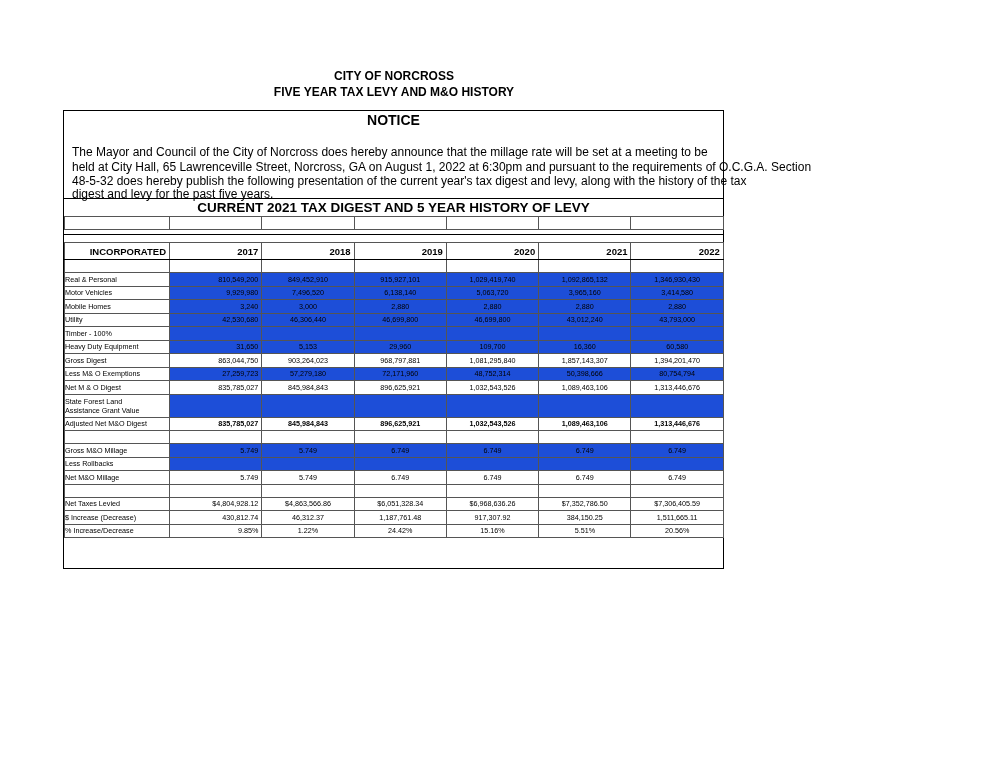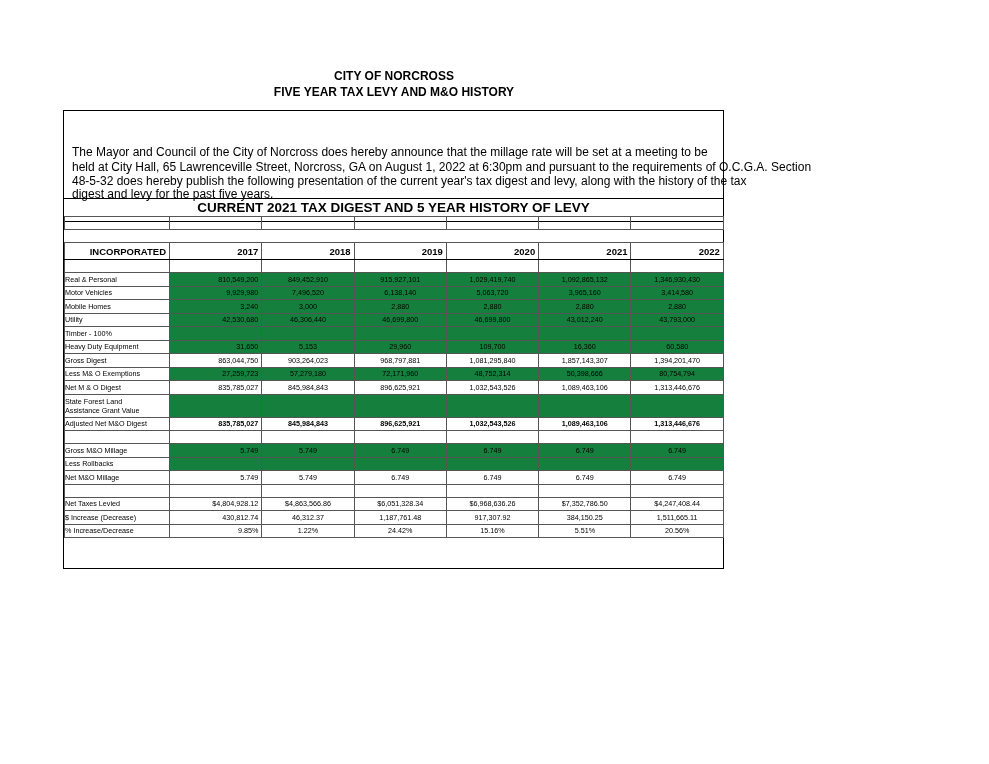--- a/index.html
+++ b/index.html
@@ -5,41 +5,42 @@
   html, body { margin: 0; padding: 0; background: #ffffff; }
   body { width: 989px; height: 764px; position: relative; font-family: "Liberation Sans", sans-serif; color: #000; }
   .title { position: absolute; left: 63px; width: 662px; text-align: center; font-weight: bold; font-size: 12px; }
   #t1 { top: 69px; }
   #t2 { top: 85px; }
   .frame { position: absolute; left: 63px; top: 110px; width: 661px; height: 459px; border: 1.5px solid #000; box-sizing: border-box; }
   .notice-head { position: absolute; left: 0; top: 1px; width: 100%; text-align: center; font-weight: bold; font-size: 14px; }
   .notice-body { position: absolute; left: 8px; top: 34px; width: 640px; font-size: 12px; line-height: 14.5px; }
   .notice-body div { white-space: nowrap; }
   .notice-body .last { line-height: 10px; }
-  .sec-title { position: absolute; left: 0; top: 87px; width: 100%; height: 24px; border-top: 1.5px solid #000; border-bottom: 1px solid #000; text-align: center; font-weight: bold; font-size: 13.5px; line-height: 18px; box-sizing: border-box; }
+  .sec-title { position: absolute; left: 0; top: 87px; width: 100%; height: 37px; border-top: 1.5px solid #000; border-bottom: 1px solid #000; text-align: center; font-weight: bold; font-size: 13.5px; line-height: 18px; box-sizing: border-box; }
   table { position: absolute; left: 0; top: 105px; border-collapse: collapse; table-layout: fixed; width: 659px; font-size: 7.2px; }
   td { border: 1px solid #555; height: 13.5px; padding: 0 3px; white-space: nowrap; overflow: hidden; box-sizing: border-box; }
   td.lbl { text-align: left; padding-left: 0; }
   td.num { text-align: right; }
   td.ctr { text-align: center; }
-  tr.gray td.v { background: #15803d; }
+  tr.gray td.v { background: #1d4ed8; }
   tr.hdr td { font-weight: bold; font-size: 9.5px; text-align: right; height: 17px; border-bottom: 1.5px solid #000; }
   tr.blank td { height: 13px; }
   tr.bold td.v { font-weight: bold; }
   tr.two td { height: 23px; line-height: 9px; }
   col.c0 { width: 105px; }
   col.cn { width: 92.3px; }
 </style>
 </head>
 <body>
 
 <div id="t1" class="title">CITY OF NORCROSS</div>
 <div id="t2" class="title">FIVE YEAR TAX LEVY AND M&amp;O HISTORY</div>
 
 <div class="frame">
+  <div class="notice-head">NOTICE</div>
   <div class="notice-body">
     <div>The Mayor and Council of the City of Norcross does hereby announce that the millage rate will be set at a meeting to be</div>
     <div>held at City Hall, 65 Lawrenceville Street, Norcross, GA on August 1, 2022 at 6:30pm and pursuant to the requirements of O.C.G.A. Section</div>
     <div>48-5-32 does hereby publish the following presentation of the current year's tax digest and levy, along with the history of the tax</div>
     <div class="last">digest and levy for the past five years.</div>
   </div>
   <div class="sec-title">CURRENT 2021 TAX DIGEST AND 5 YEAR HISTORY OF LEVY</div>
 
   <table>
     <colgroup>
@@ -230,21 +231,21 @@
           <td></td>
           <td></td>
         </tr>
       <tr>
         <td class="lbl">Net Taxes Levied</td>
         <td class="v num">$4,804,928.12</td>
         <td class="v ctr">$4,863,566.86</td>
         <td class="v ctr">$6,051,328.34</td>
         <td class="v ctr">$6,968,636.26</td>
         <td class="v ctr">$7,352,786.50</td>
-        <td class="v ctr">$4,247,408.44</td>
+        <td class="v ctr">$7,306,405.59</td>
       </tr>
       <tr>
         <td class="lbl">$ Increase (Decrease)</td>
         <td class="v num">430,812.74</td>
         <td class="v ctr">46,312.37</td>
         <td class="v ctr">1,187,761.48</td>
         <td class="v ctr">917,307.92</td>
         <td class="v ctr">384,150.25</td>
         <td class="v ctr">1,511,665.11</td>
       </tr>

